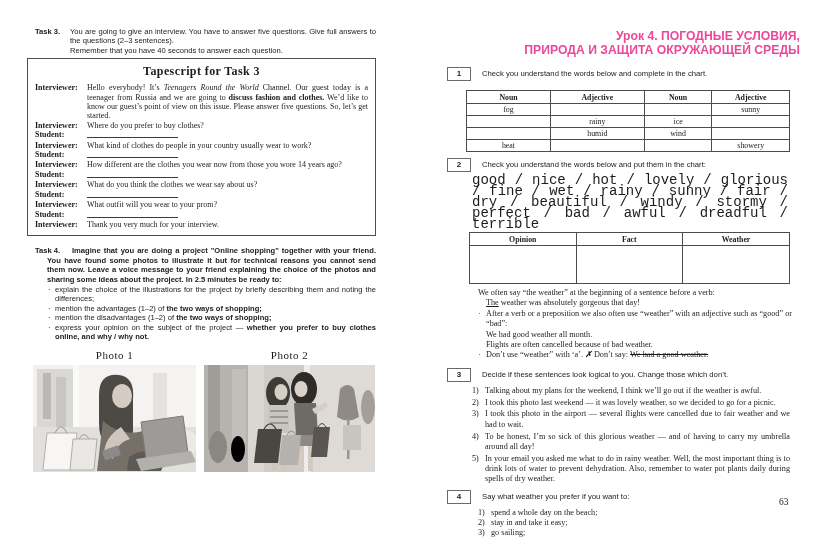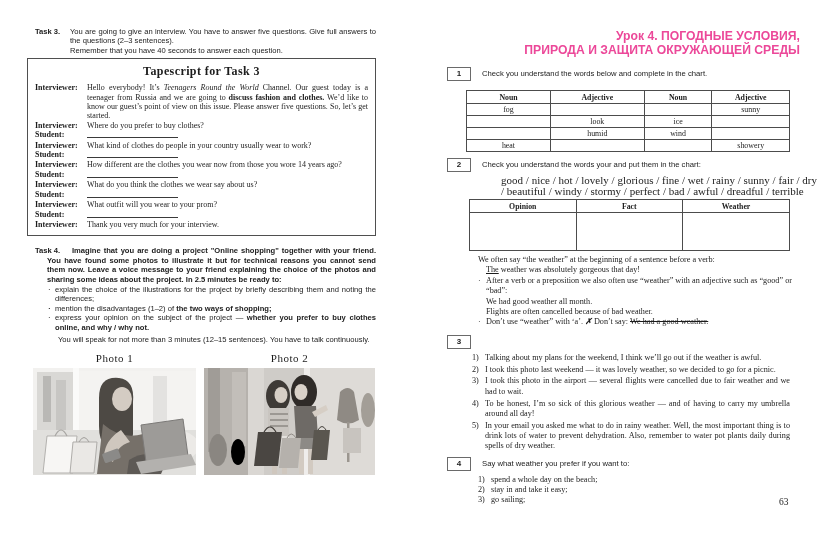--- a/index.html
+++ b/index.html
@@ -36,21 +36,21 @@
   .ex-num{flex:none;width:22px;height:12px;margin-left:27px;border:1px solid #6a6a6a;
           text-align:center;font-weight:bold;font-size:8px;line-height:12px;}
   .ex-text{margin-left:11px;line-height:10px;padding-top:2px;}
   table{border-collapse:collapse;font-size:7.9px;}
   th,td{border:1px solid #4c4c4c;text-align:center;padding:0 2px;}
   th{font-weight:bold;font-size:7.8px;height:12px;}
   .vocab-table{margin-left:46px;margin-top:9px;width:324px;}
   .vocab-table td{height:11px;}
   .cat-table{margin-left:49px;margin-top:2px;width:321px;}
   .cat-table td{height:37px;}
-  .word-list{margin-left:81px;margin-top:3px;width:316px;font-size:11px;line-height:11px;text-align:justify;}
+  .word-list{margin-left:52px;margin-top:3px;width:316px;font-size:14px;line-height:11px;text-align:justify;font-family:Liberation Mono, monospace;}
   .note{margin-left:58px;margin-top:4px;width:314px;font-size:8.2px;line-height:10.4px;}
   .note-example{padding-left:8px;}
   .note-bullet{position:relative;padding-left:8px;text-align:justify;}
   .sentences{margin-left:52px;margin-top:4px;width:318px;font-size:8.2px;line-height:10.3px;}
   .sentence{position:relative;padding-left:13px;text-align:justify;margin-bottom:1.5px;}
   .sentence-num{position:absolute;left:0;top:0;}
   .ex4-items{margin-left:58px;margin-top:4px;font-size:8.2px;line-height:10.2px;}
   .ex4-item{position:relative;padding-left:13px;}
   .page-number{position:absolute;left:779px;top:497px;font-size:9.5px;}
 </style>
@@ -121,31 +121,31 @@
   <div class="task-block" style="margin-top:10px;">
     <span class="task-label">Task 4.</span>
     <div class="t4-intro">Imagine that you are doing a project "Online shopping" together with your friend. You have found some photos to illustrate it but for technical reasons you cannot send them now. Leave a voice message to your friend explaining the choice of the photos and sharing some ideas about the project. In 2.5 minutes be ready to:</div>
     <div class="bullets">
       <div class="bullet">
         <span class="bullet-marker">·</span>
         <span><span>explain the choice of the illustrations for the project by briefly describing them and noting the differences;</span></span>
       </div>
       <div class="bullet">
         <span class="bullet-marker">·</span>
+        <span><span>mention the advantages (1–2) of </span><span style="font-weight: bold;">the two ways of shopping;</span></span>
       </div>
       <div class="bullet">
         <span class="bullet-marker">·</span>
         <span><span>mention the disadvantages (1–2) of </span><span style="font-weight: bold;">the two ways of shopping;</span></span>
       </div>
       <div class="bullet">
         <span class="bullet-marker">·</span>
         <span><span>express your opinion on the subject of the project — </span><span style="font-weight: bold;">whether you prefer to buy clothes online, and why / why not.</span></span>
       </div>
     </div>
-    <div class="outro">You will speak for not more than 3 minutes (12–15 sentences). You have to talk continuously.</div>
   </div>
 
   <div class="photos-row">
     <div class="photo-figure">
       <div class="photo-label">Photo 1</div>
       <svg class="photo-img" width="163" height="107" viewBox="0 0 163 107" role="img">
         <rect width="163" height="107" fill="#ededeb"></rect>
         <rect x="0" y="0" width="163" height="78" fill="#f2f1ef"></rect>
         <rect x="4" y="4" width="36" height="70" fill="#d9d8d5"></rect>
         <rect x="10" y="8" width="8" height="46" fill="#b9b8b5"></rect>
@@ -251,42 +251,42 @@
     </thead>
     <tbody>
       <tr>
         <td>fog</td>
         <td></td>
         <td></td>
         <td>sunny</td>
       </tr>
       <tr>
         <td></td>
-        <td>look</td>
+        <td>rainy</td>
         <td>ice</td>
         <td></td>
       </tr>
       <tr>
         <td></td>
         <td>humid</td>
         <td>wind</td>
         <td></td>
       </tr>
       <tr>
         <td>heat</td>
         <td></td>
         <td></td>
         <td>showery</td>
       </tr>
     </tbody>
   </table>
 
   <div class="exercise" style="margin-top:6px;">
     <div class="ex-num">2</div>
-    <div class="ex-text">Check you understand the words your and put them in the chart:</div>
+    <div class="ex-text">Check you understand the words below and put them in the chart:</div>
   </div>
 
   <div class="word-list">good / nice / hot / lovely / glorious / fine / wet / rainy / sunny / fair / dry / beautiful / windy / stormy / perfect / bad / awful / dreadful / terrible</div>
 
   <table class="cat-table">
     <colgroup>
         <col style="width:33.3%">
         <col style="width:33.3%">
         <col style="width:33.4%">
       </colgroup>
@@ -316,20 +316,21 @@
       <div>Flights are often cancelled because of bad weather.</div>
     </div>
     <div class="note-bullet">
       <span class="bullet-marker">·</span>
       <span><span>Don’t use “weather” with ‘a’. </span><span style="font-weight: bold; font-style: italic;">✗</span><span> Don’t say: </span><span style="text-decoration: line-through;">We had a good weather.</span></span>
     </div>
   </div>
 
   <div class="exercise" style="margin-top:7px;">
     <div class="ex-num">3</div>
+    <div class="ex-text">Decide if these sentences look logical to you. Change those which don’t.</div>
   </div>
 
   <div class="sentences">
     <div class="sentence">
       <span class="sentence-num">1)</span>
       <span>Talking about my plans for the weekend, I think we’ll go out if the weather is awful.</span>
     </div>
     <div class="sentence">
       <span class="sentence-num">2)</span>
       <span>I took this photo last weekend — it was lovely weather, so we decided to go for a picnic.</span>

